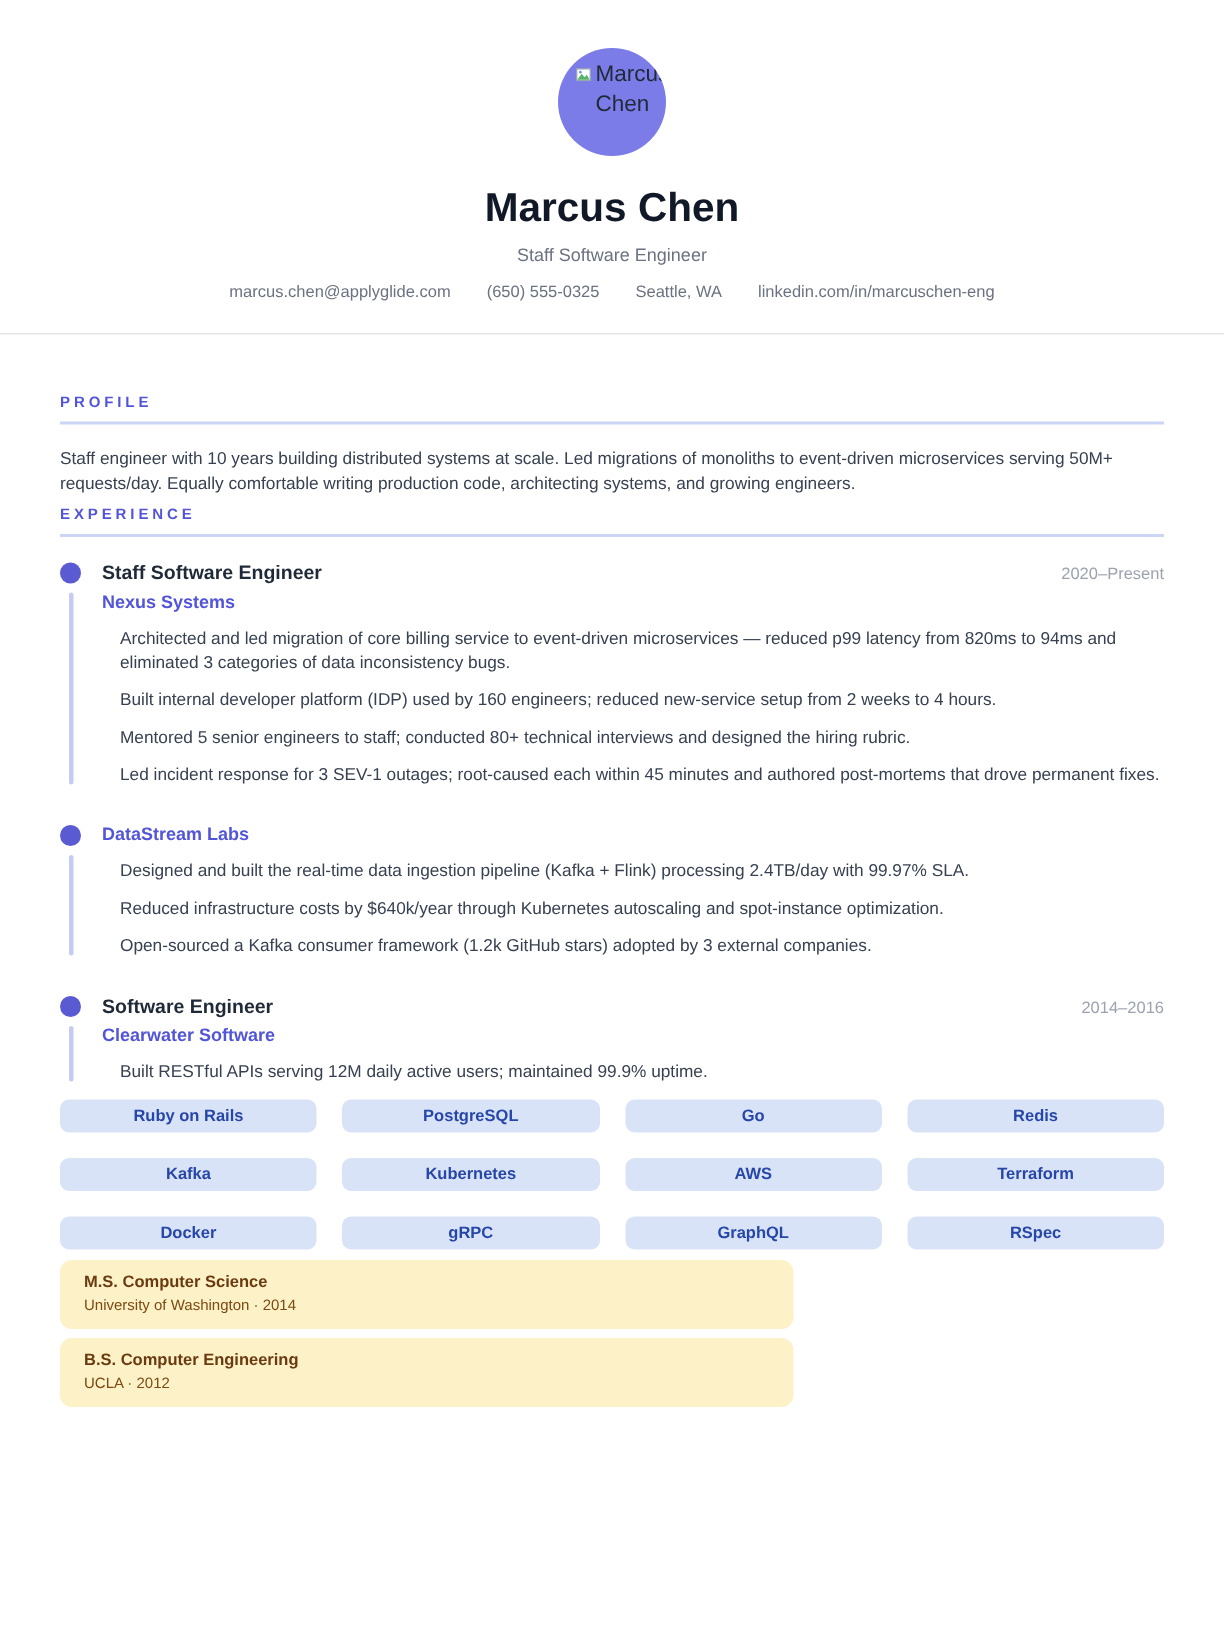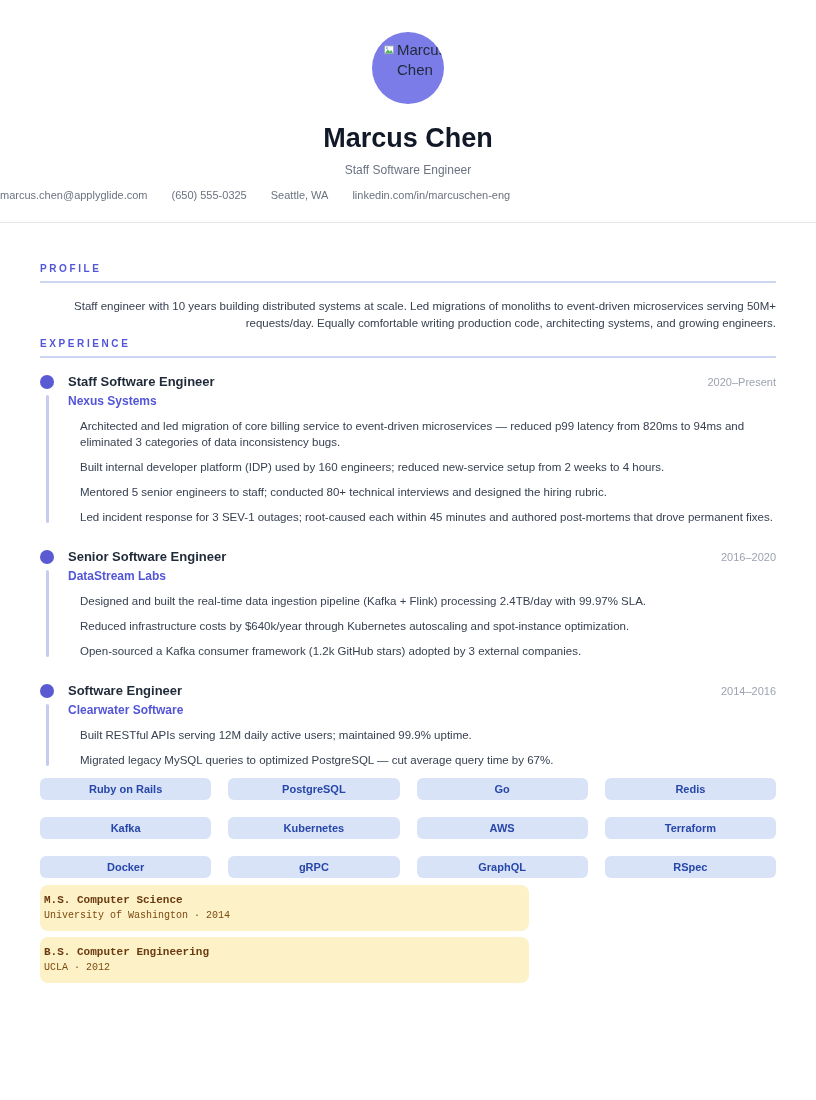--- a/index.html
+++ b/index.html
@@ -35,33 +35,33 @@
   }
   .avatar-alt svg{flex:none;margin-top:5px;}
   .avatar-alt .alt-text{
     font-size:15px;line-height:20px;color:#1f2937;width:56px;
   }
   .person-name{
     margin:20px 0 0;font-size:27px;line-height:28px;font-weight:bold;color:#111827;
   }
   .person-title{margin-top:11px;font-size:12px;color:#6b7280;}
   .contact-row{
-    margin-top:12px;display:flex;justify-content:flex-start;gap:24px;
+    margin-top:12px;display:flex;justify-content:center;gap:24px;
     font-size:11px;color:#6b7280;
   }
   
   .main{padding:0 40px;}
   .section-heading{
     font-size:10px;font-weight:bold;letter-spacing:2.6px;color:var(--accent);
     border-bottom:2px solid var(--heading-underline);padding-bottom:7px;margin:0;
   }
   .heading-profile{margin-top:40px;}
   .heading-experience{margin-top:6px;}
   .profile-text{
-    margin:15px 0 0;font-size:11.5px;line-height:17px;color:#374151;text-align:right;
+    margin:15px 0 0;font-size:11.5px;line-height:17px;color:#374151;
   }
   
   .timeline{margin-top:16px;}
   .tl-item{position:relative;padding-left:28px;margin-bottom:24px;}
   .tl-item:last-child{margin-bottom:4px;}
   .tl-dot{
     position:absolute;left:0;top:1px;width:14px;height:14px;border-radius:50%;
     background:var(--timeline-dot);
   }
   .tl-line{
@@ -80,21 +80,21 @@
     margin-top:10px;display:grid;grid-template-columns:repeat(4,1fr);gap:17px;
   }
   .skill-pill{
     background:var(--pill-bg);color:var(--pill-text);
     font-size:11px;font-weight:bold;text-align:center;
     padding:5px 0;border-radius:6px;line-height:12px;
   }
   
   .education{margin-top:7px;width:489px;}
   .edu-card{
-    background:var(--edu-bg);border-radius:8px;padding:9px 4px 10px;margin-bottom:6px;font-family:Liberation Mono, monospace;
+    background:var(--edu-bg);border-radius:8px;padding:9px 16px 10px;margin-bottom:6px;
   }
   .edu-degree{font-size:11px;font-weight:bold;color:var(--edu-title);}
   .edu-school{margin-top:4px;font-size:10px;color:var(--edu-text);}
 </style>
 </head>
 <body>
 
 <header class="header">
   <div class="avatar">
     <div class="avatar-alt">
@@ -137,43 +137,38 @@
         <div class="job-bullet">Architected and led migration of core billing service to event-driven microservices — reduced p99 latency from 820ms to 94ms and eliminated 3 categories of data inconsistency bugs.</div>
         <div class="job-bullet">Built internal developer platform (IDP) used by 160 engineers; reduced new-service setup from 2 weeks to 4 hours.</div>
         <div class="job-bullet">Mentored 5 senior engineers to staff; conducted 80+ technical interviews and designed the hiring rubric.</div>
         <div class="job-bullet">Led incident response for 3 SEV-1 outages; root-caused each within 45 minutes and authored post-mortems that drove permanent fixes.</div>
       </div>
     </div>
 
     <div class="tl-item">
       <span class="tl-dot"></span>
       <span class="tl-line"></span>
-      <div class="job-head">
-        <span class="job-title">Senior Software Engineer</span>
-        <span class="job-dates">2016–2020</span>
-      </div>
       <div class="job-company">DataStream Labs</div>
       <div class="job-bullets">
         <div class="job-bullet">Designed and built the real-time data ingestion pipeline (Kafka + Flink) processing 2.4TB/day with 99.97% SLA.</div>
         <div class="job-bullet">Reduced infrastructure costs by $640k/year through Kubernetes autoscaling and spot-instance optimization.</div>
         <div class="job-bullet">Open-sourced a Kafka consumer framework (1.2k GitHub stars) adopted by 3 external companies.</div>
       </div>
     </div>
 
     <div class="tl-item">
       <span class="tl-dot"></span>
       <span class="tl-line"></span>
       <div class="job-head">
         <span class="job-title">Software Engineer</span>
         <span class="job-dates">2014–2016</span>
       </div>
       <div class="job-company">Clearwater Software</div>
       <div class="job-bullets">
         <div class="job-bullet">Built RESTful APIs serving 12M daily active users; maintained 99.9% uptime.</div>
-        <div class="job-bullet">Migrated legacy MySQL queries to optimized PostgreSQL — cut average query time by 67%.</div>
       </div>
     </div>
 
   </div>
 
   <div class="skills-grid">
     <div class="skill-pill">Ruby on Rails</div>
     <div class="skill-pill">PostgreSQL</div>
     <div class="skill-pill">Go</div>
     <div class="skill-pill">Redis</div>

